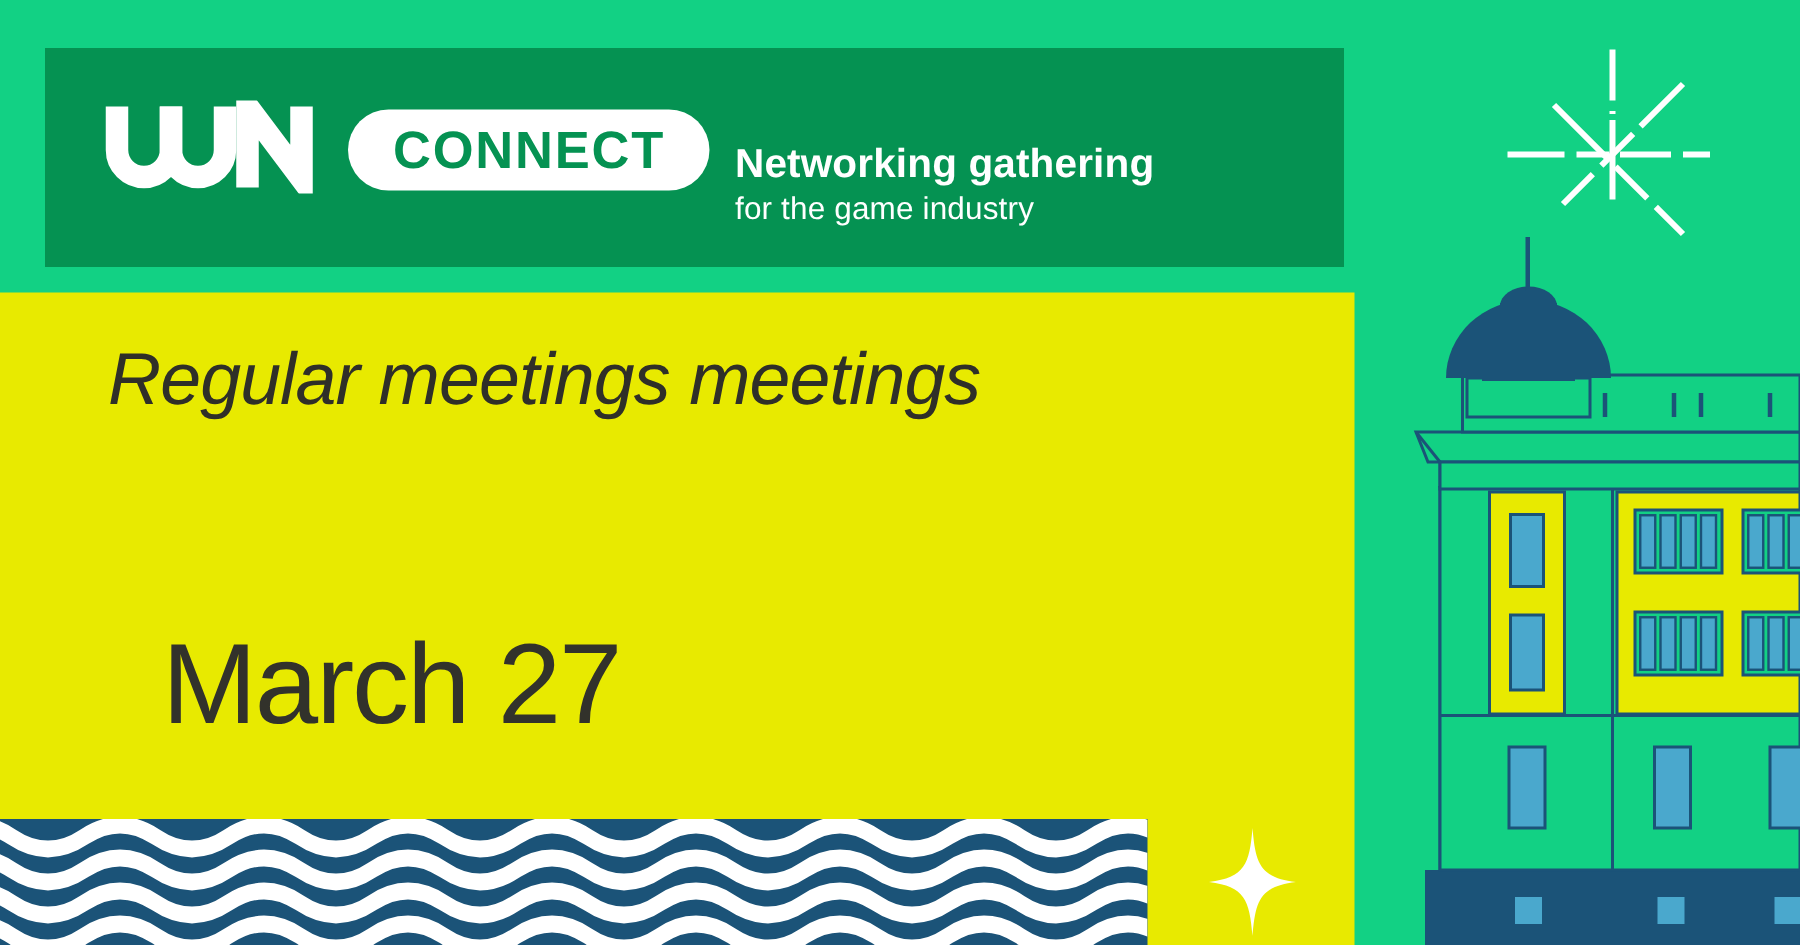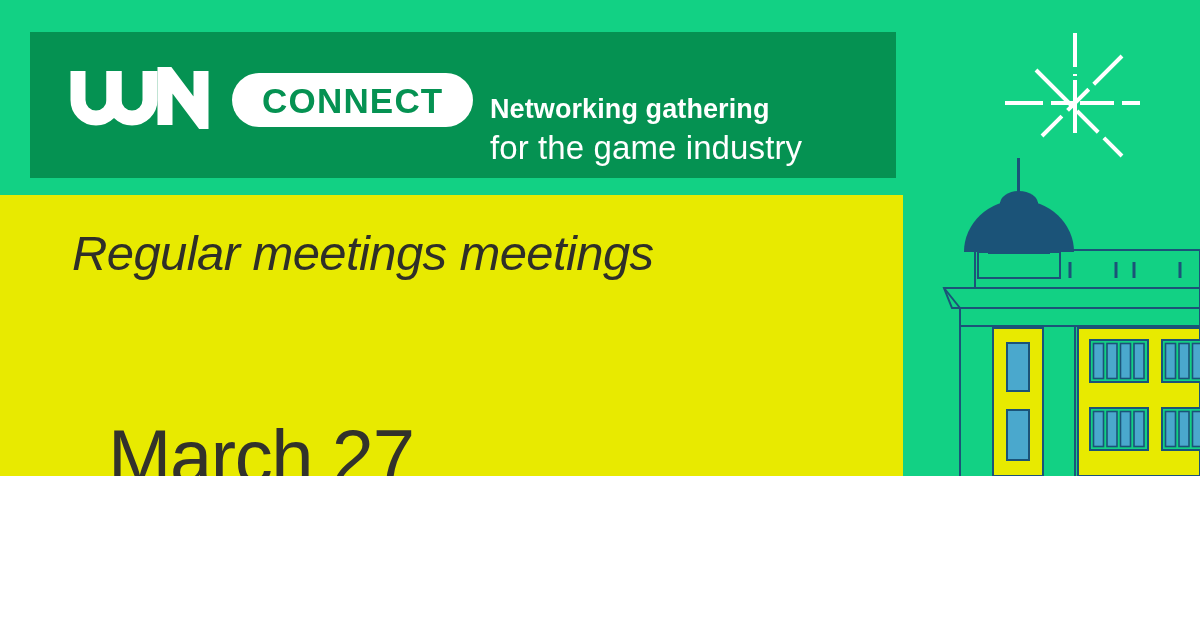--- a/index.html
+++ b/index.html
@@ -3,21 +3,21 @@
 <meta charset="utf-8">
 <style>
   html, body {
     margin: 0;
     padding: 0;
     background: #ffffff;
   }
   #poster {
     position: relative;
     width: 1200px;
-    height: 476px;
+    height: 630px;
     overflow: hidden;
     background: #12d184;
     font-family: "Liberation Sans", sans-serif;
   }
 
   
   .bg-green {
     position: absolute;
     inset: 0;
     background: #12d184;
@@ -77,21 +77,21 @@
   }
   .tagline-1 {
     font-size: 27px;
     font-weight: bold;
     line-height: 1.28;
     letter-spacing: 0.1px;
     white-space: nowrap;
     margin-top: 30px;
   }
   .tagline-2 {
-    font-size: 33px;
+    font-size: 21px;
     font-weight: normal;
     line-height: 1.28;
     letter-spacing: 0.1px;
     white-space: nowrap;
   }
 
   
   .meet-kicker {
     position: absolute;
     left: 72px;

